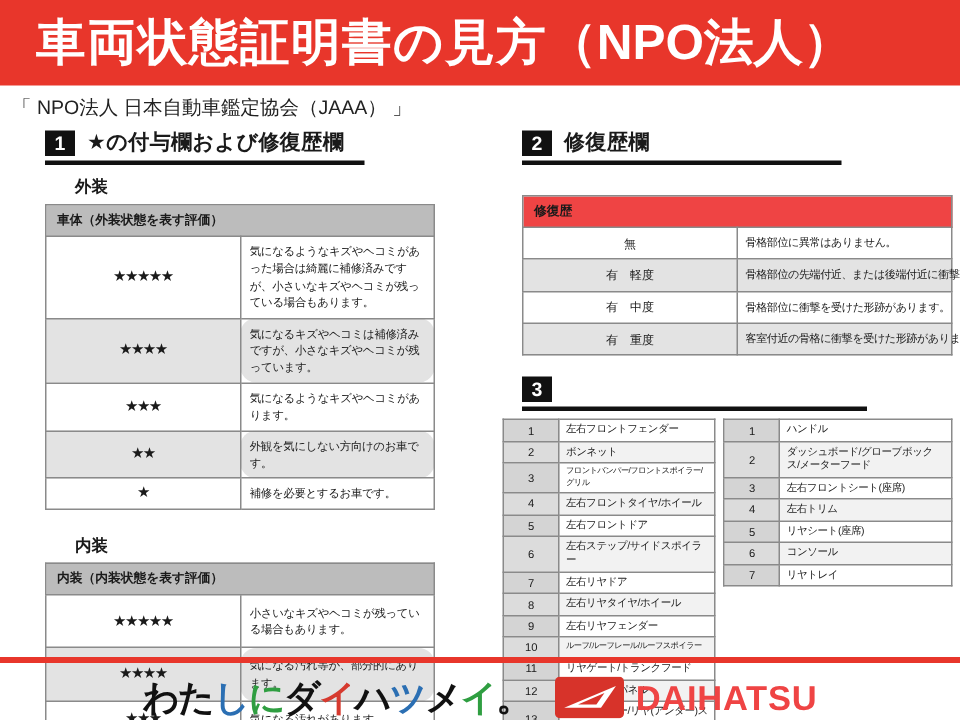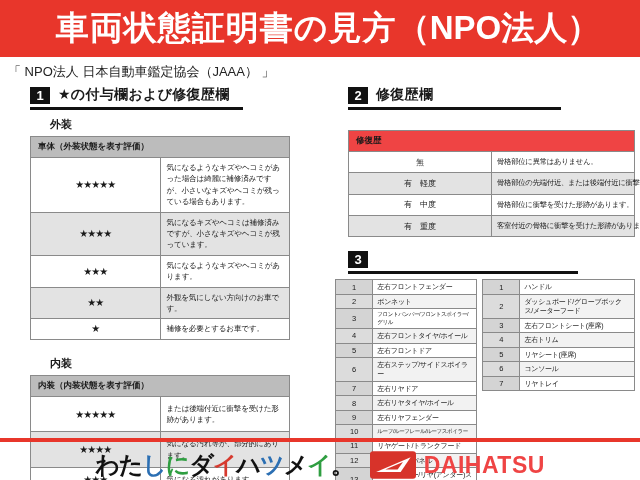--- a/index.html
+++ b/index.html
@@ -3,21 +3,21 @@
 <meta charset="utf-8">
 <style>
   html,body{margin:0;padding:0;}
   body{
     width:640px;height:480px;position:relative;background:#ffffff;
     font-family:"Liberation Sans","DejaVu Sans",sans-serif;color:#1a1a1a;
     overflow:hidden;
   }
   
   .hdr{position:absolute;top:0;left:0;width:640px;height:57px;background:#e8362b;
-    display:flex;align-items:center;justify-content:center;
+    display:flex;align-items:center;justify-content:flex-start;
     padding:0 8px 0 24px;box-sizing:border-box;}
   .hdr .t{color:#fff;font-weight:bold;font-size:33px;letter-spacing:1px;white-space:nowrap;}
   .hdr .e{color:#fff;font-weight:bold;font-size:33px;white-space:nowrap;}
   .subtitle{position:absolute;top:63px;left:8px;font-size:13px;color:#222;white-space:nowrap;}
 
   
   .col-left{position:absolute;left:30px;top:86px;width:280px;}
   .col-right{position:absolute;left:348px;top:86px;width:287px;}
 
   
@@ -33,21 +33,21 @@
   .group-label{font-weight:bold;font-size:11px;margin-top:7px;margin-left:20px;}
 
   
   table{border-collapse:collapse;}
   .rating-table{width:260px;margin-top:4px;table-layout:fixed;}
   .rating-table th,.rating-table td{border:1px solid #8a8a8a;}
   .rating-table th{background:#bcbcbc;text-align:left;font-size:8.5px;font-weight:bold;
     padding:4px 7px;}
   .rating-table td.stars{width:52px;text-align:center;font-size:10px;letter-spacing:-1px;
     padding:2px 0;}
-  .rating-table td.desc{font-size:7.6px;padding:4px 6px;line-height:1.5;letter-spacing:-0.2px;}
+  .rating-table td.desc{font-size:7.6px;padding:4px 6px;line-height:1.5;letter-spacing:-0.2px;border-radius:11px;}
   .rating-table tbody tr:nth-child(even){background:#e3e3e3;}
   #interior-table td.desc{padding:6px 6px;}
 
   
   .repair-table{width:287px;margin-top:20px;table-layout:fixed;}
   .repair-table th,.repair-table td{border:1px solid #8a8a8a;}
   .repair-table th{background:#ef4444;text-align:left;font-size:8.5px;font-weight:bold;
     padding:4px 7px;}
   .repair-table td.grade{width:56px;text-align:center;font-size:8px;padding:3px 0;}
   .repair-table td.desc{font-size:7.4px;padding:5px 5px;line-height:1.4;letter-spacing:-0.3px;
@@ -123,21 +123,21 @@
   <div class="group-label" style="margin-top:16px;">内装</div>
   <table class="rating-table" id="interior-table">
     <thead>
       <tr>
         <th colspan="2">内装（内装状態を表す評価）</th>
       </tr>
     </thead>
     <tbody>
       <tr>
         <td class="stars">★★★★★</td>
-        <td class="desc">または後端付近に衝撃を受けた形跡があります。</td>
+        <td class="desc">小さいなキズやヘコミが残っている場合もあります。</td>
       </tr>
       <tr>
         <td class="stars">★★★★</td>
         <td class="desc">気になる汚れ等が、部分的にあります。</td>
       </tr>
       <tr>
         <td class="stars">★★★</td>
         <td class="desc">気になる汚れがあります。</td>
       </tr>
 

